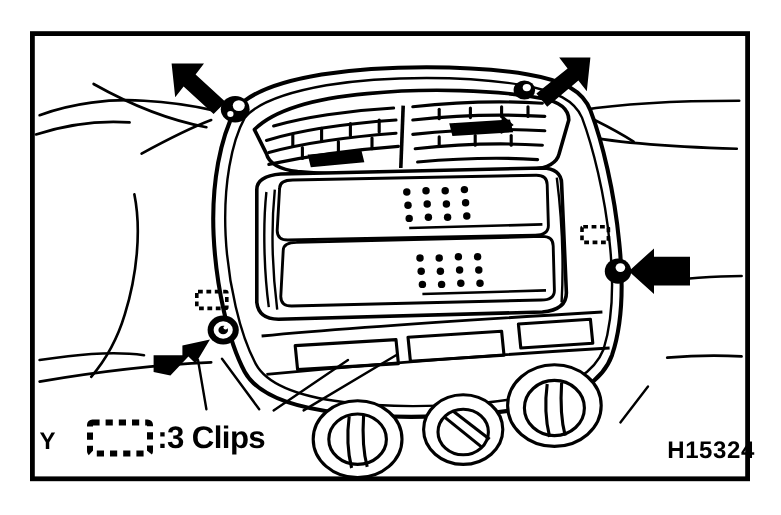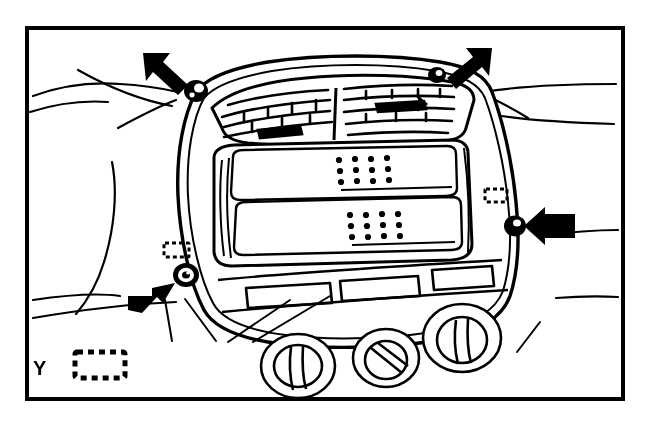--- a/index.html
+++ b/index.html
@@ -315,15 +315,17 @@
       <path d="M253,342 L330,296"></path>
       <path d="M517,352 L540,322"></path>
     </g>
 
     <rect x="75" y="352" width="50" height="26" rx="2" fill="none" stroke="#000000" stroke-width="5" stroke-dasharray="6 5"></rect>
 
   </svg>
 
   <div class="txt" id="view-label">Y</div>
 
-
+  <div class="txt" id="legend-text">:3 Clips</div>
+
+  <div class="txt" id="part-code">H15324</div>
 
 </div>
 
 </body></html>

